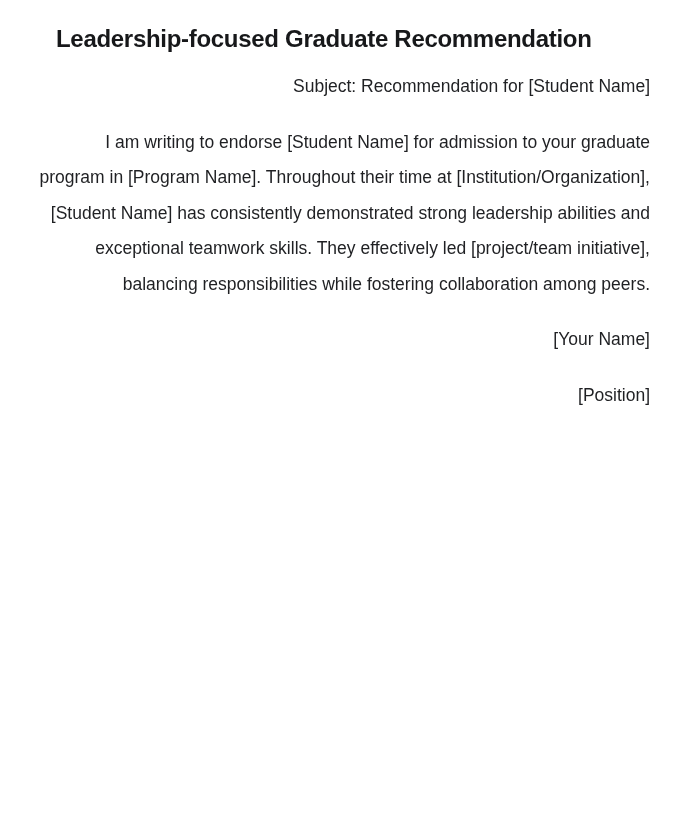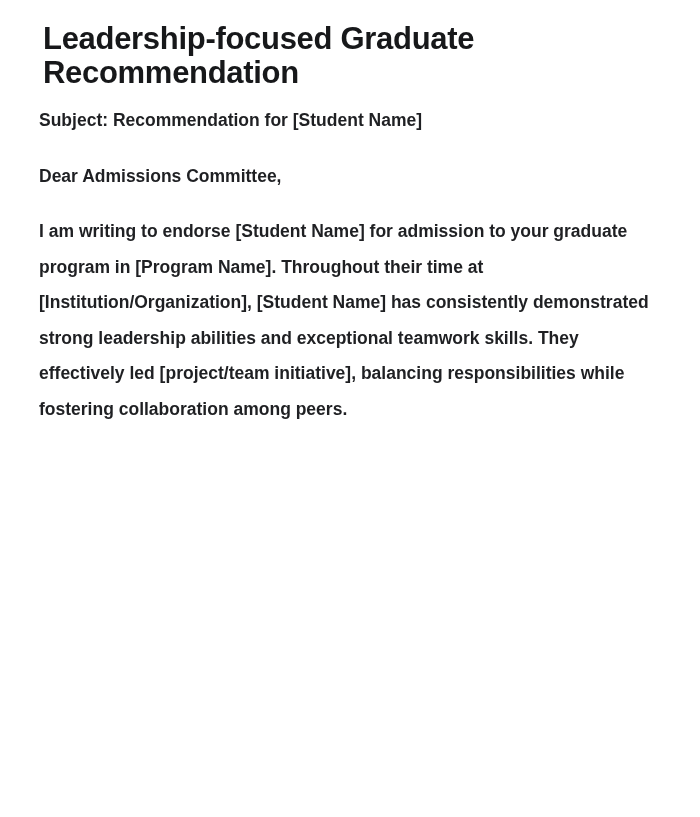--- a/index.html
+++ b/index.html
@@ -17,41 +17,42 @@
 
   .page {
     box-sizing: border-box;
     width: 700px;
     height: 817px;
     background: #ffffff;
     padding: 22px 50px 0 39px;
   }
 
   .doc-title {
-    margin: 0 0 0 4px;
-    font-size: 31px;
+    margin: 0 0 0 17px;
+    font-size: 24px;
     line-height: 34px;
     font-weight: 700;
     letter-spacing: -0.3px;
     color: #17181a;
     font-family: "Liberation Sans", sans-serif;
   }
 
   .doc-body {
     margin-top: 13px;
   }
 
   .doc-para {
     margin: 0 0 20px 0;
     font-size: 17.5px;
     line-height: 35.5px;
     color: #1f2023;
-    font-weight: 700;
+    font-weight: 400;
     max-width: 612px;
     white-space: pre-wrap;
+    text-align: right;
   }
 
   .doc-para:last-child {
     margin-bottom: 0;
   }
 
   .doc-para.signature-line {
     margin-bottom: 20px;
   }
 </style>
@@ -59,23 +60,24 @@
 <body>
 
 <div class="page">
 
   <h1 class="doc-title">Leadership-focused Graduate Recommendation</h1>
 
   <div class="doc-body">
 
     <p class="doc-para">Subject: Recommendation for [Student Name]</p>
 
-    <p class="doc-para">Dear Admissions Committee,</p>
 
     <p class="doc-para">I am writing to endorse [Student Name] for admission to your graduate program in [Program Name]. Throughout their time at [Institution/Organization], [Student Name] has consistently demonstrated strong leadership abilities and exceptional teamwork skills. They effectively led [project/team initiative], balancing responsibilities while fostering collaboration among peers.</p>
 
 
 
+    <p class="doc-para signature-line">[Your Name]</p>
 
+    <p class="doc-para signature-line">[Position]</p>
 
 
   </div>
 </div>
 
 </body></html>

